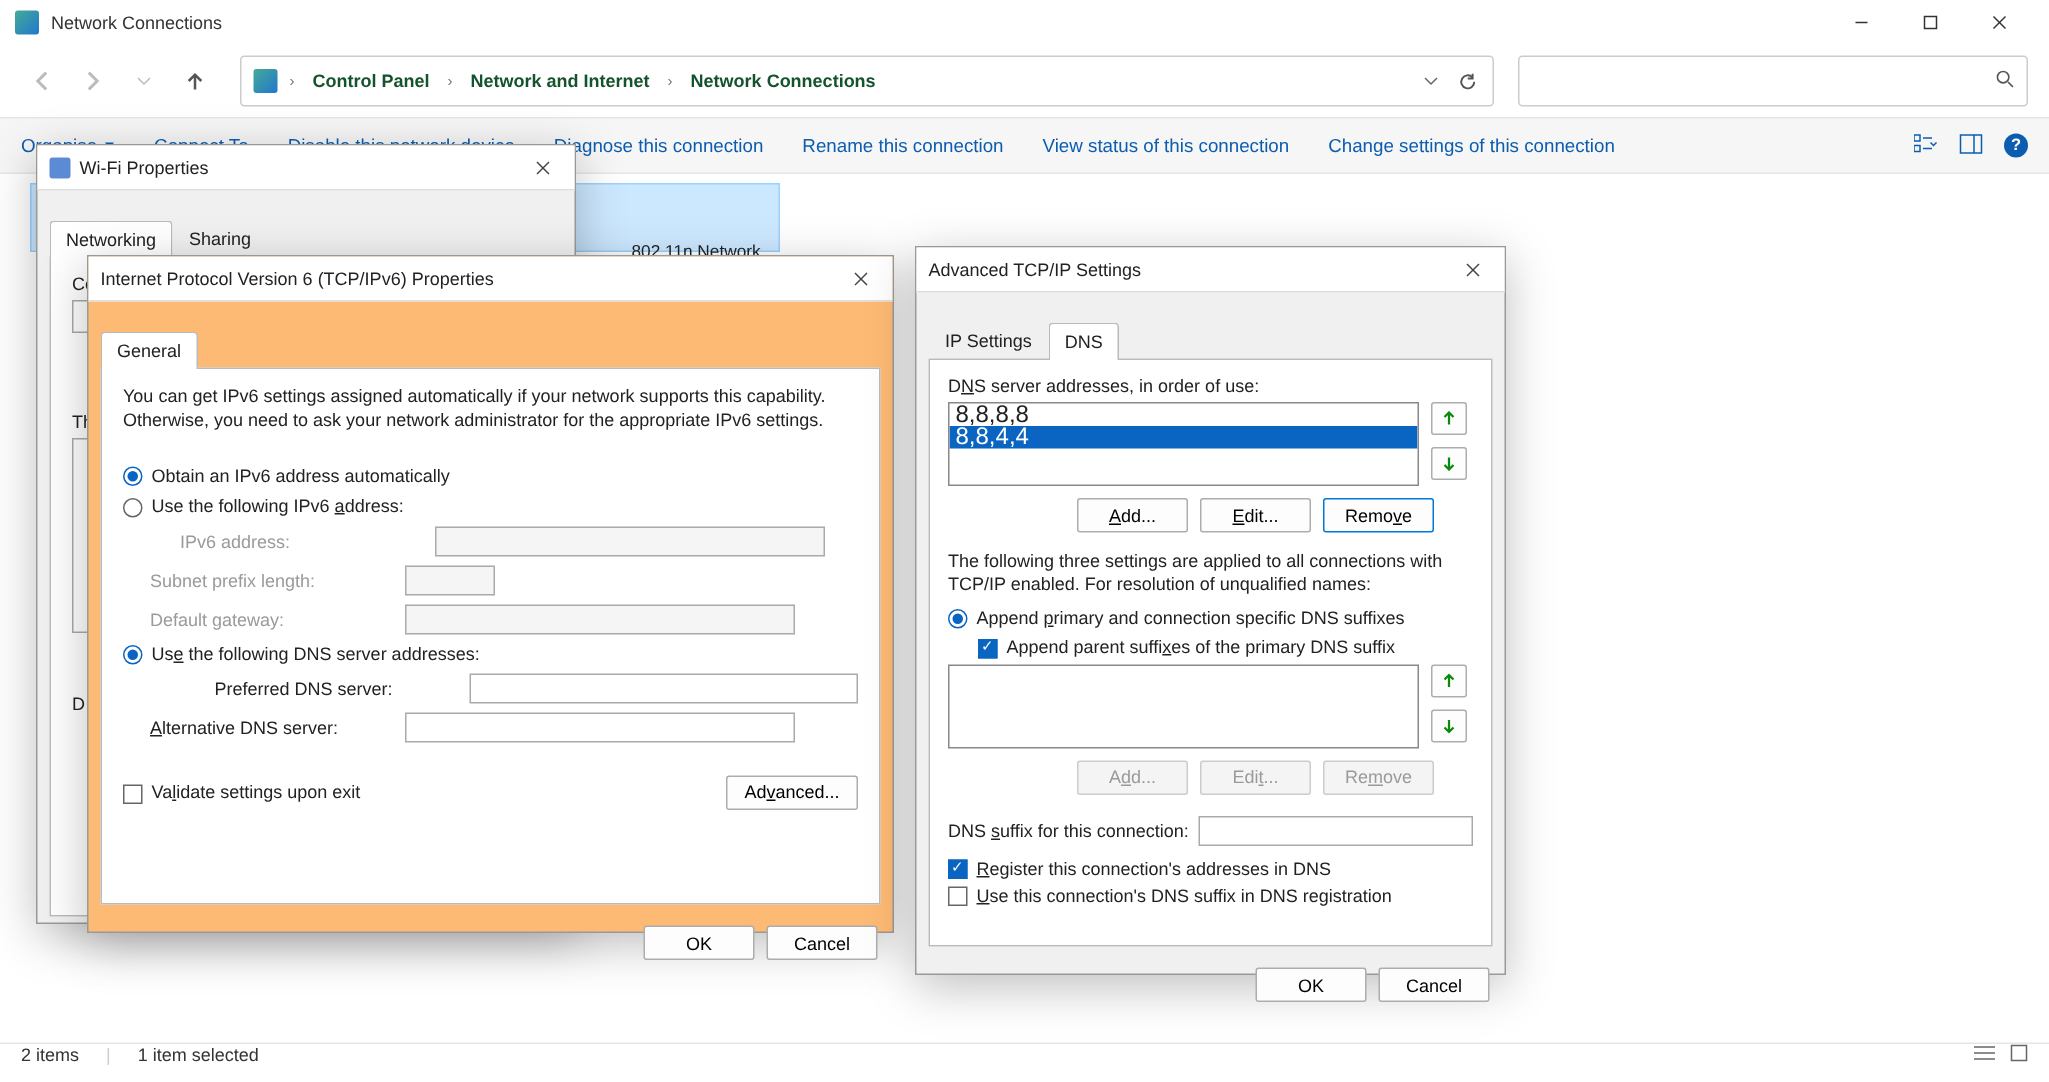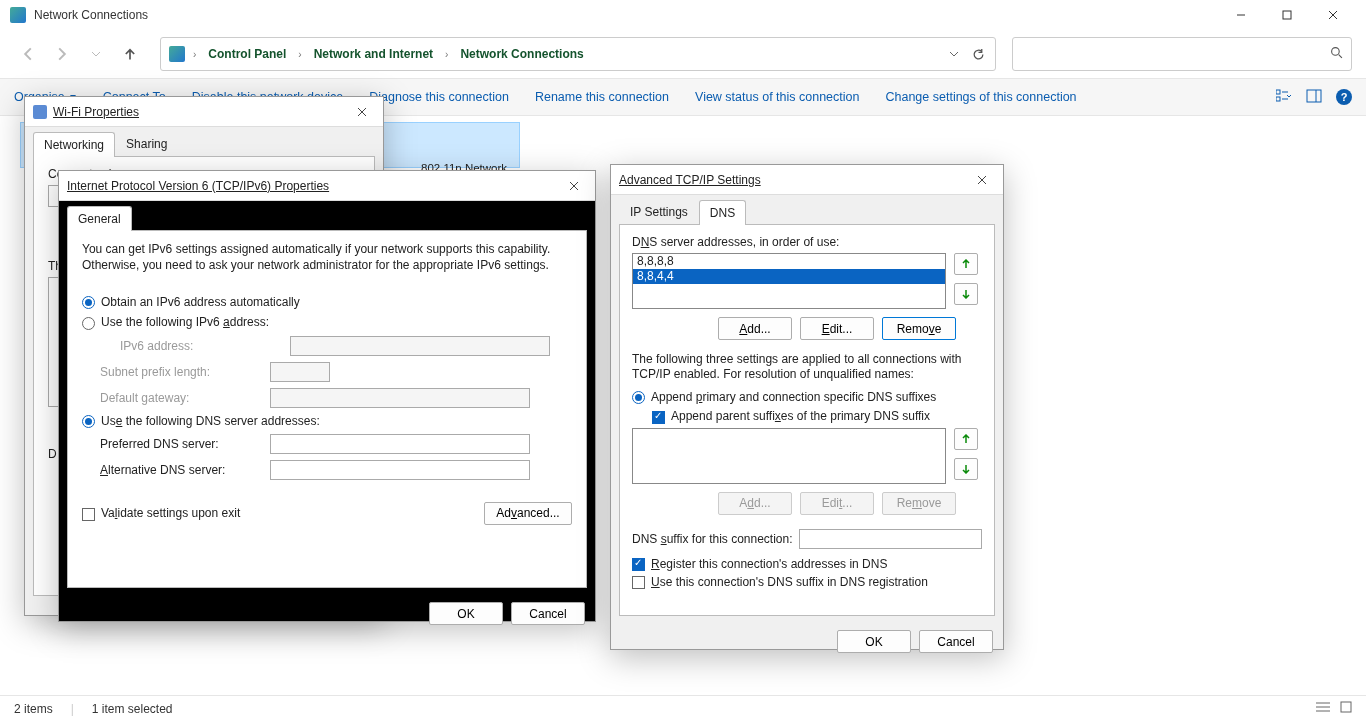--- a/index.html
+++ b/index.html
@@ -36,30 +36,30 @@
 .toolbar .help { width:16px;height:16px;border-radius:50%;background:#0b5db0;color:#fff;display:flex;align-items:center;justify-content:center;font-size:11px;font-weight:bold;}
 
 .content-area { position:absolute; top:116px; left:0; right:0; bottom:26px; background:#fff;}
 .adapter-tile { position:absolute; left:20px; top:6px; width:490px; height:46px; display:flex; align-items:center; padding:6px;}
 .adapter-tile.sel { background:#cce8ff; border:1px solid #99d1ff; }
 .adapter-tile .aicon { width:32px; height:32px; margin-right:8px; position:relative;}
 .adapter-tile .aicon .base { width:24px;height:18px;background:#5b8bd4;position:absolute;top:4px;left:4px;border-radius:2px;}
 .adapter-tile .ared { position:absolute; bottom:0; left:0; width:12px;height:12px; background:#d22; border-radius:50%; color:#fff;font-size:9px;display:flex;align-items:center;justify-content:center;}
 .adapter-tile .atxt { font-size:11.5px; line-height:14px;}
 
-.statusbar { position:absolute; bottom:0; left:0; right:0; height:26px; border-top:1px solid #e6e6e6; display:flex; align-items:center; padding:0 14px; font-size:12px; color:#333; gap:18px;}
+.statusbar { position:absolute; bottom:0; left:0; right:0; height:26px; border-top:1px solid #e6e6e6; display:flex; align-items:flex-start; padding:0 14px; font-size:12px; color:#333; gap:18px;}
 .statusbar .sep { color:#ccc;}
 .statusbar .sright { margin-left:auto; display:flex; gap:10px; color:#666;}
 
 
 .dlg { position:absolute; background:#f0f0f0; border:1px solid #999; box-shadow:0 8px 30px rgba(0,0,0,0.25);}
-.dlg .dlg-title { height:30px; background:#fff; border-bottom:1px solid #ddd; display:flex; align-items:center; padding:0 8px; font-size:12px;text-decoration:underline;}
+.dlg .dlg-title { height:30px; background:#fff; border-bottom:1px solid #ddd; display:flex; align-items:center; padding:0 8px; font-size:12px;}
 .dlg .dlg-title .dicon { width:14px;height:14px;margin-right:6px;background:#5b8bd4;border-radius:2px;}
 .dlg .dlg-title .dclose { margin-left:auto; width:26px; height:22px; display:flex;align-items:center;justify-content:center;cursor:pointer;}
-.dlg .tabs { display:flex; padding:4px 8px 0 8px; gap:0;}
+.dlg .tabs { display:flex; padding:4px 8px 0 8px; gap:0;margin-top:15px;}
 .dlg .tab { padding:5px 10px; font-size:12px; border:1px solid transparent; border-bottom:none; cursor:pointer; background:transparent;}
 .dlg .tab.active { background:#fff; border-color:#bbb; border-radius:3px 3px 0 0; position:relative; top:1px;}
 .dlg .tabbody { background:#fff; border:1px solid #bbb; margin:0 8px 8px 8px; padding:10px 14px; }
 .dlg .btnrow { display:flex; justify-content:flex-end; gap:8px; padding:6px 10px 10px 10px;}
 .winbtn { min-width:74px; height:23px; background:#fdfdfd; border:1px solid #adadad; border-radius:2px; font-size:12px; cursor:pointer; padding:0 10px;}
 .winbtn.focus { border:1.5px solid #0078d7;}
 .winbtn:disabled { color:#9a9a9a; background:#f4f4f4; border-color:#ccc; cursor:default;}
 .lbl { font-size:12px; }
 .faded { color:#9a9a9a; }
 u.ak { text-decoration: underline; }
@@ -67,21 +67,21 @@
 .radio { width:13px; height:13px; border:1px solid #666; border-radius:50%; display:inline-block; vertical-align:middle; margin-right:6px; position:relative; background:#fff;}
 .radio.checked { border-color:#0a64c2;}
 .radio.checked::after { content:""; width:7px;height:7px;background:#0a64c2; border-radius:50%; position:absolute; top:2px; left:2px;}
 .chk { width:13px;height:13px;border:1px solid #666; display:inline-block;vertical-align:middle;margin-right:6px;background:#fff;position:relative;}
 .chk.checked { background:#0a64c2; border-color:#0a64c2;}
 .chk.checked::after { content:"✓"; color:#fff; font-size:10px; position:absolute; top:-2px; left:1px;}
 .txtin { height:20px; border:1px solid #aaa; background:#fff; padding:0 4px; font-size:12px;}
 .txtin.dis { background:#f5f5f5; color:#aaa;}
 
 .listbox { border:1px solid #888; background:#fff; overflow:hidden;}
-.listbox .row { padding:0 4px; font-size:12px; line-height:15px;}
+.listbox .row { padding:0 4px; font-size:16px; line-height:15px;}
 .listbox .row.sel { background:#0a64c2; color:#fff;}
 
 .arrowbtn { width:24px;height:22px; border:1px solid #adadad; background:#fdfdfd; display:flex;align-items:center;justify-content:center; cursor:pointer; border-radius:2px;}
 .arrowbtn svg { width:10px;height:10px;}
 .arrowbtn.green svg { stroke:#0a8a0a;}
 .arrowbtn:disabled, .arrowbtn.dis { color:#bbb; border-color:#ccc; background:#f4f4f4;}
 </style>
 </head>
 <body>
 
@@ -239,21 +239,21 @@
     <div class="lbl">Connect using:</div>
     <div style="height:22px; border:1px solid #aaa; margin-top:4px; background:#fff; width:26px;"></div>
     <div style="height:52px;"></div>
     <div class="lbl">Th</div>
     <div style="border:1px solid #aaa; height:130px; margin-top:4px; width:26px; background:#fff;"></div>
     <div style="height:40px;"></div>
     <div class="lbl">D</div>
   </div>
 </div>
 
-<div class="dlg" style="left:58px; top:170px; width:538px; height:452px; background:#000000;">
+<div class="dlg" style="left:58px; top:170px; width:538px; height:452px; background:#fdba74;">
   <div class="dlg-title">
     <span>Internet Protocol Version 6 (TCP/IPv6) Properties</span>
     <span class="dclose">
         <svg width="10" height="10" viewBox="0 0 10 10">
           <line x1="1" y1="1" x2="9" y2="9" stroke="#444"></line>
           <line x1="9" y1="1" x2="1" y2="9" stroke="#444"></line>
         </svg>
       </span>
   </div>
   <div class="tabs">
@@ -281,21 +281,21 @@
           <span class="lbl faded" style="width:170px;">Default gateway:</span>
           <input class="txtin dis" style="width: 260px;" disabled="">
         </div>
     </div>
 
     <div style="margin-top:6px;">
       <label><span class="radio checked"></span><span>Us</span><u class="ak">e</u><span> the following DNS server addresses:</span></label>
     </div>
     <div style="margin:6px 0 0 18px;">
       <div style="display:flex;align-items:center;margin-bottom:6px;">
-          <span class="lbl" style="width:170px;">Preferred DNS server:</span>
+          <span class="lbl" style="width:170px;margin-left:43px;">Preferred DNS server:</span>
           <input class="txtin" style="width: 260px;">
         </div>
       <div style="display:flex;align-items:center;">
           <span class="lbl" style="width:170px;"><span></span><u class="ak">A</u><span>lternative DNS server:</span></span>
           <input class="txtin" style="width: 260px;">
         </div>
     </div>
 
     <div style="margin-top:22px; display:flex; align-items:center;">
       <label><span class="chk"></span><span>Va</span><u class="ak">l</u><span>idate settings upon exit</span></label>

